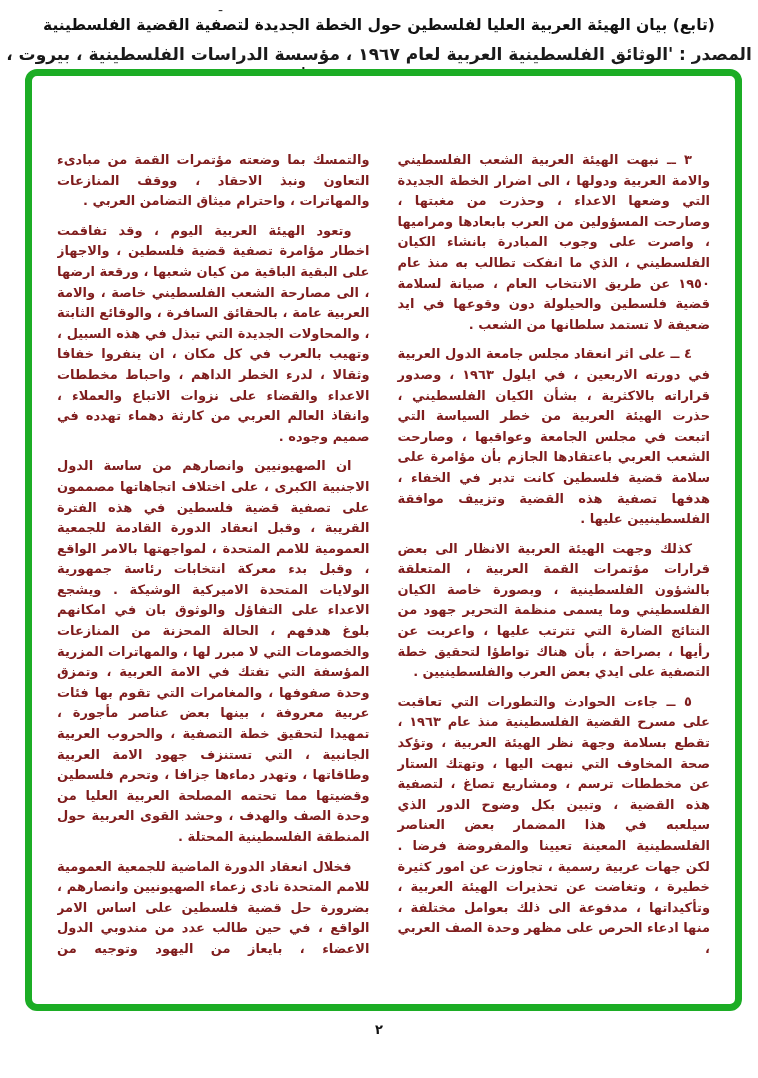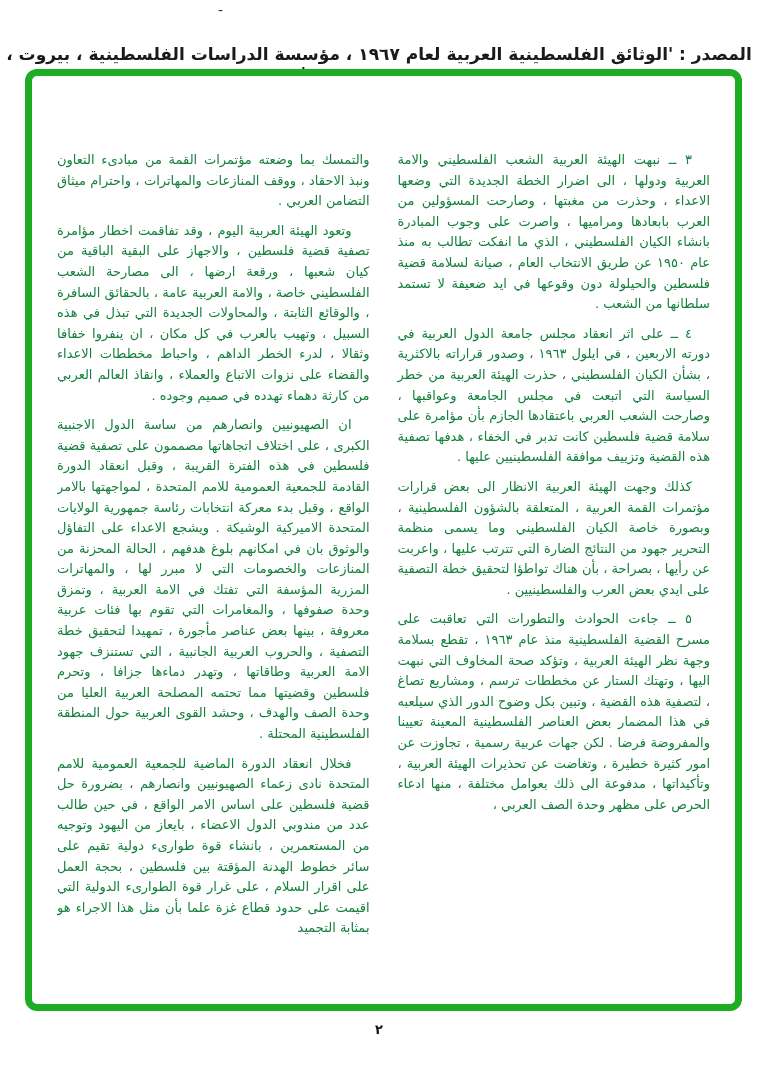--- a/index.html
+++ b/index.html
@@ -69,23 +69,23 @@
   }
   .col {
     flex: 1 1 0;
     min-width: 0;
   }
   .col p {
     margin: 0 0 9px 0;
     direction: rtl;
     text-align: justify;
     font-size: 13px;
-    font-weight: normal;
+    font-weight: bold;
     line-height: 20.6px;
-    color: #15803d;
+    color: #7f1d1d;
     text-indent: 18px;
   }
   .col p.cont {
     text-indent: 0;
   }
   .page-number {
     position: absolute;
     top: 1022px;
     left: 0;
     right: 0;
@@ -95,20 +95,21 @@
     color: #111;
   }
 </style>
 </head>
 <body>
 
 <div class="page">
 
   <div class="scan-artifact">-</div>
 
+  <div class="doc-title">(تابع) بيان الهيئة العربية العليا لفلسطين حول الخطة الجديدة لتصفية القضية الفلسطينية</div>
 
   <div class="doc-source">المصدر : 'الوثائق الفلسطينية العربية لعام ١٩٦٧ ، مؤسسة الدراسات الفلسطينية ، بيروت ، مج ٣ ، ص ٦٠ ــ ٦٤'</div>
 
   <div class="frame" style="border-color: rgb(28, 173, 37);">
     <div class="columns">
 
       <div class="col">
         <p>٣ ــ نبهت الهيئة العربية الشعب الفلسطيني والامة العربية ودولها ، الى اضرار الخطة الجديدة التي وضعها الاعداء ، وحذرت من مغبتها ، وصارحت المسؤولين من العرب بابعادها ومراميها ، واصرت على وجوب المبادرة بانشاء الكيان الفلسطيني ، الذي ما انفكت تطالب به منذ عام ١٩٥٠ عن طريق الانتخاب العام ، صيانة لسلامة قضية فلسطين والحيلولة دون وقوعها في ايد ضعيفة لا تستمد سلطانها من الشعب .</p>
         <p>٤ ــ على اثر انعقاد مجلس جامعة الدول العربية في دورته الاربعين ، في ايلول ١٩٦٣ ، وصدور قراراته بالاكثرية ، بشأن الكيان الفلسطيني ، حذرت الهيئة العربية من خطر السياسة التي اتبعت في مجلس الجامعة وعواقبها ، وصارحت الشعب العربي باعتقادها الجازم بأن مؤامرة على سلامة قضية فلسطين كانت تدبر في الخفاء ، هدفها تصفية هذه القضية وتزييف موافقة الفلسطينيين عليها .</p>
         <p>كذلك وجهت الهيئة العربية الانظار الى بعض قرارات مؤتمرات القمة العربية ، المتعلقة بالشؤون الفلسطينية ، وبصورة خاصة الكيان الفلسطيني وما يسمى منظمة التحرير جهود من النتائج الضارة التي تترتب عليها ، واعربت عن رأيها ، بصراحة ، بأن هناك تواطؤا لتحقيق خطة التصفية على ايدي بعض العرب والفلسطينيين .</p>

